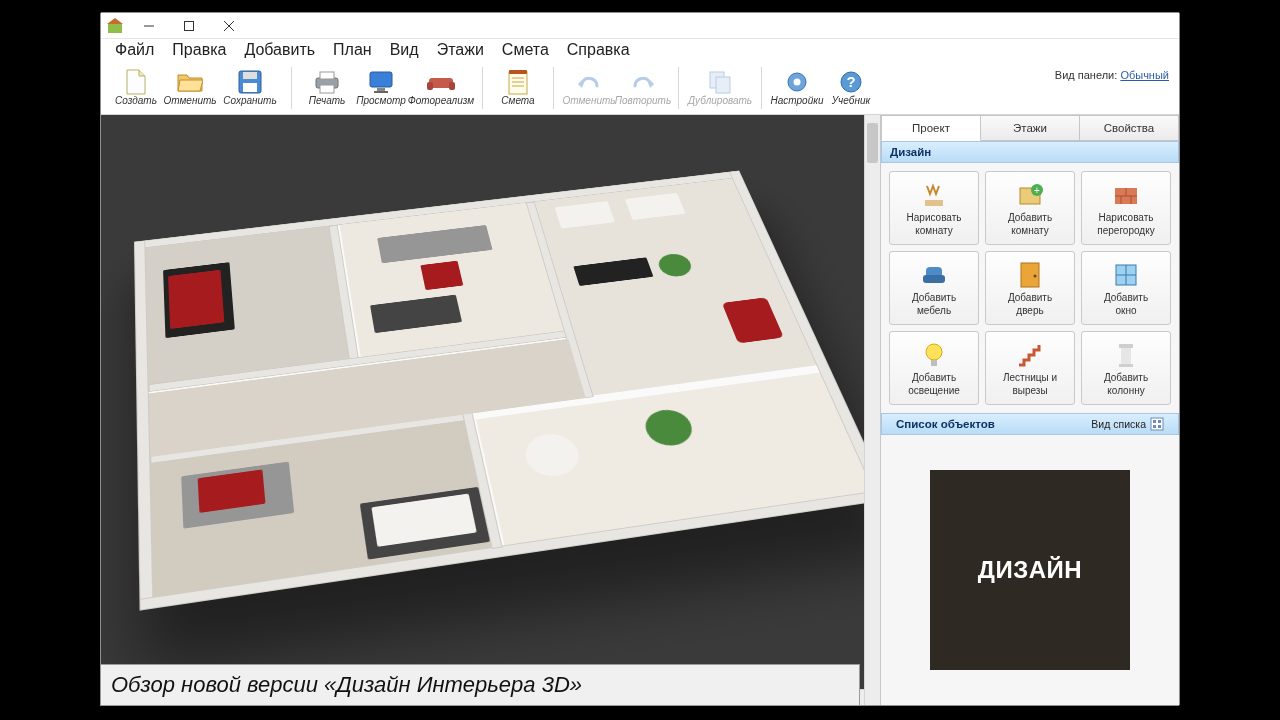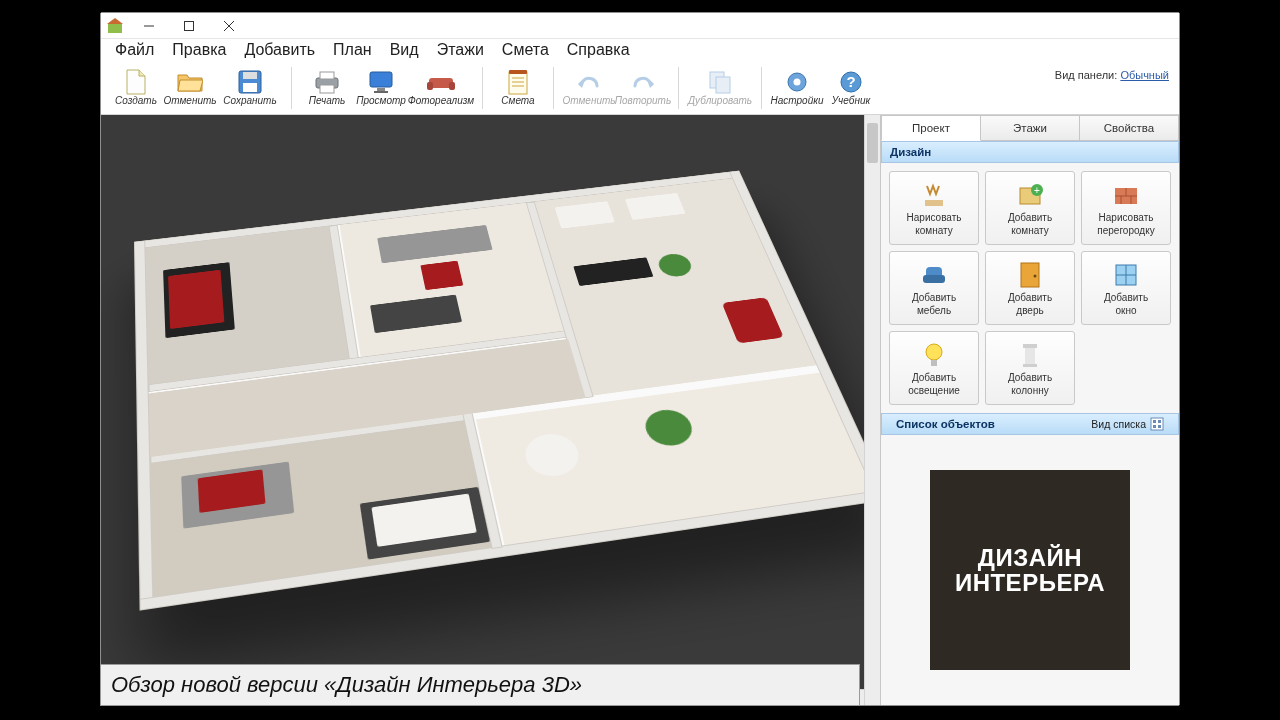--- a/index.html
+++ b/index.html
@@ -582,20 +582,29 @@
               <svg width="20" height="26">
                 <circle cx="10" cy="10" r="8" fill="#ffe25a" stroke="#d8aa1b"></circle>
                 <rect x="7" y="18" width="6" height="6" fill="#bfbfbf"></rect>
               </svg>
             </span>
             <span class="l1">Добавить</span>
             <span class="l2">освещение</span>
           </div>
         <div class="tile">
             <span class="ticon">
+              <svg width="26" height="24">
+                <path d="M2 22h5v-5h5v-5h5v-5h5V2" fill="none" stroke="#c75832" stroke-width="3"></path>
+              </svg>
+            </span>
+            <span class="l1">Лестницы и</span>
+            <span class="l2">вырезы</span>
+          </div>
+        <div class="tile">
+            <span class="ticon">
               <svg width="18" height="26">
                 <rect x="2" y="2" width="14" height="4" fill="#cfcfcf"></rect>
                 <rect x="4" y="6" width="10" height="16" fill="#e6e6e6"></rect>
                 <rect x="2" y="22" width="14" height="3" fill="#cfcfcf"></rect>
               </svg>
             </span>
             <span class="l1">Добавить</span>
             <span class="l2">колонну</span>
           </div>
       </div>
@@ -610,21 +619,20 @@
                 <rect x="8" y="3" width="3" height="3" fill="#6a8bb5"></rect>
                 <rect x="3" y="8" width="3" height="3" fill="#6a8bb5"></rect>
                 <rect x="8" y="8" width="3" height="3" fill="#6a8bb5"></rect>
               </svg>
             </span>
         </span>
       </div>
       <div class="objlist-body">
         <div class="promo">
           <div class="line">ДИЗАЙН</div>
-          <div class="line">ИНТЕРЬЕРА</div>
         </div>
       </div>
     </div>
   </div>
 </div>
 
 <div class="caption-bar">
   <span>Обзор новой версии «Дизайн Интерьера 3D»</span>
 </div>
 

